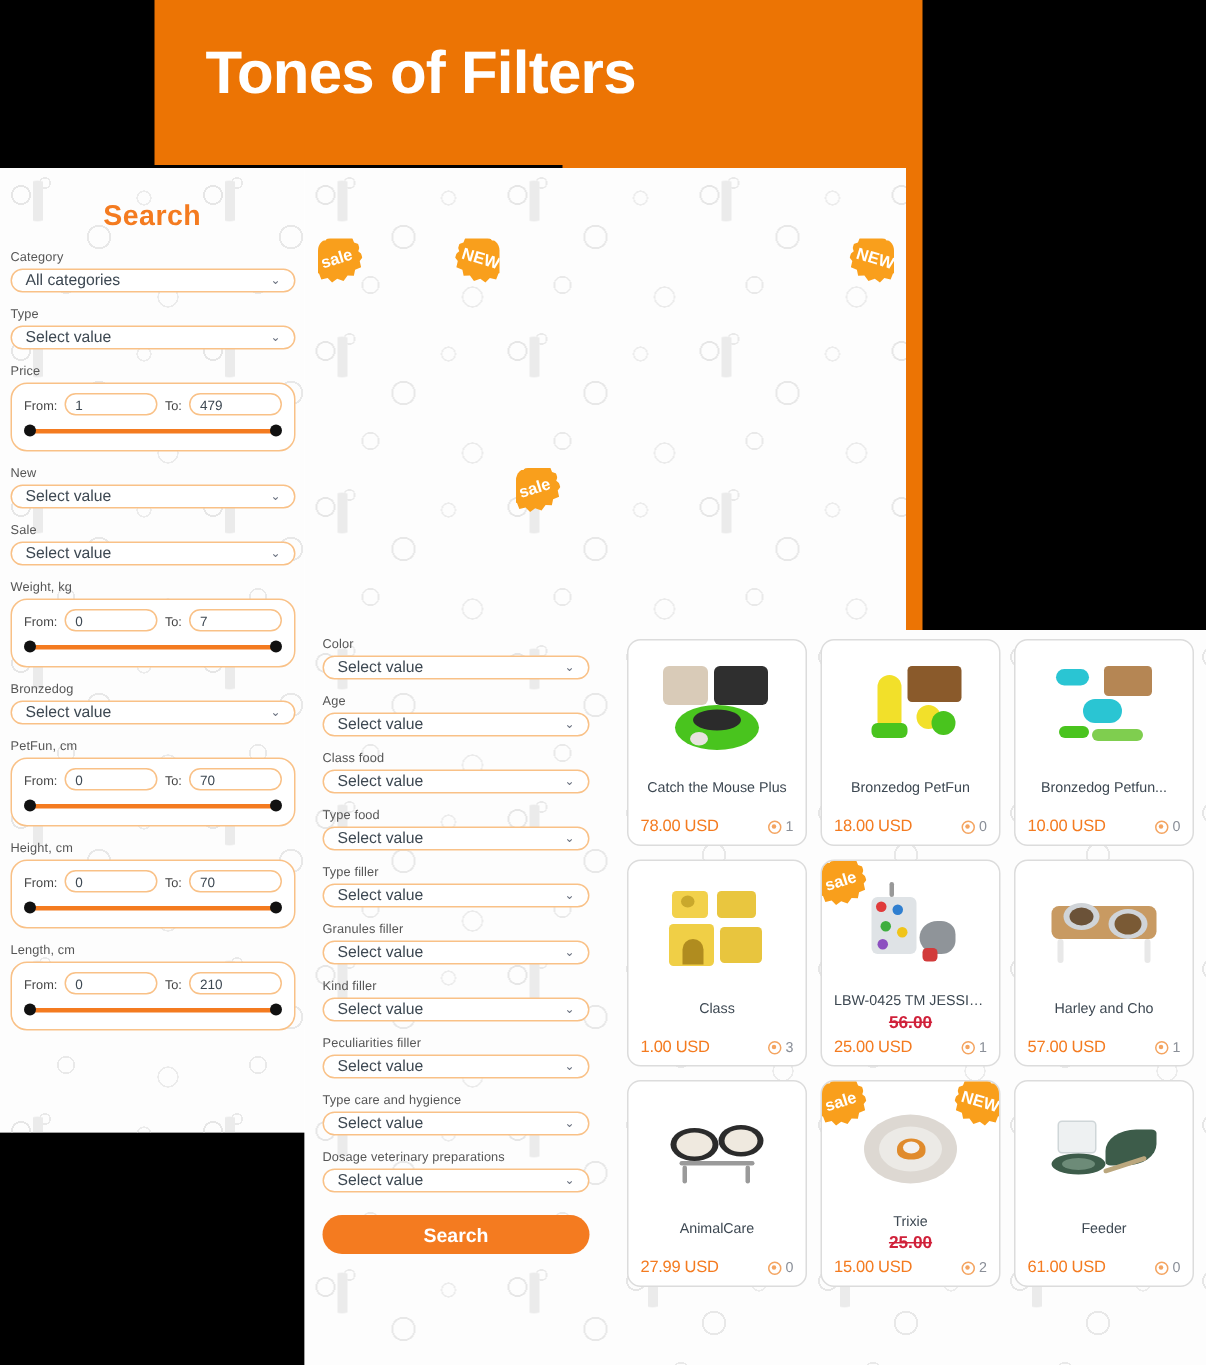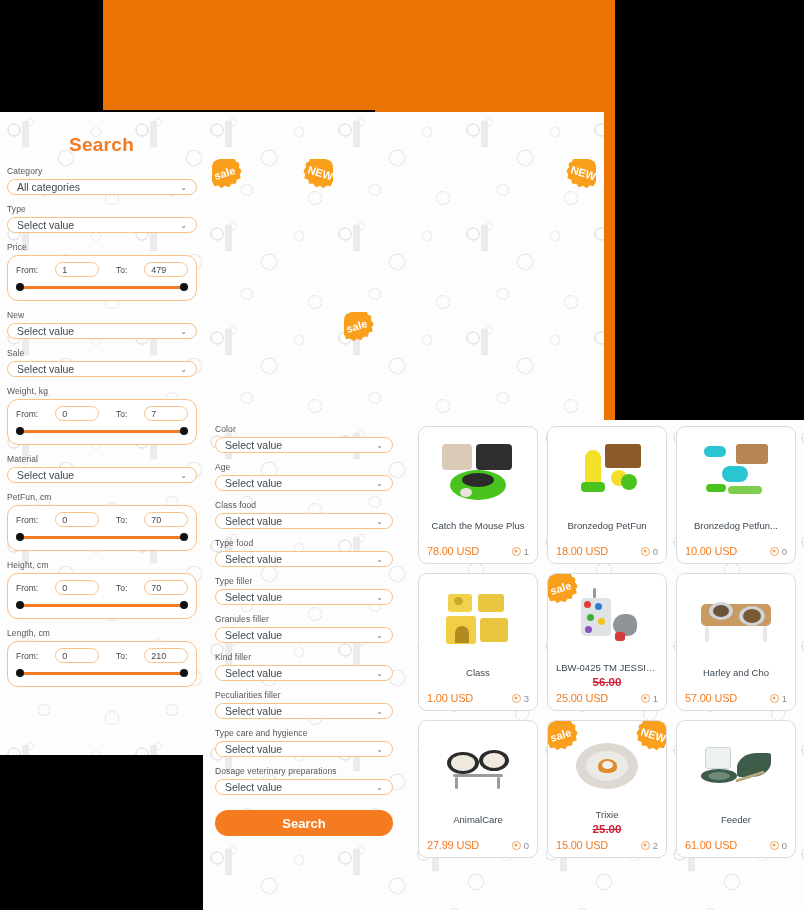--- a/index.html
+++ b/index.html
@@ -76,21 +76,21 @@
     padding:0 9px; font-size:10.5px; color:#3d4852; position:relative;
   }
   .select-box .chev {
     position:absolute; right:9px; top:50%; transform:translateY(-50%);
     font-size:8px; color:#6b7280;
   }
   .range-box {
     border:1px solid #f9c187; border-radius:11px; padding:6px 8px 9px 8px;
     background:#fff;
   }
-  .range-row { display:flex; align-items:center; gap:17px; margin-bottom:6px; }
+  .range-row { display:flex; align-items:center; gap:5px; margin-bottom:6px; }
   .range-row .lbl { font-size:8.5px; color:#444; }
   .range-inp {
     flex:1; height:15px; border:1px solid #f9c187; border-radius:8px;
     font-size:9px; color:#3d4852; display:flex; align-items:center;
     padding:0 6px; background:#fff; min-width:0;
   }
   .slider { position:relative; height:8px; }
   .slider .track {
     position:absolute; left:2px; right:2px; top:3px; height:3px;
     background:#f47b20; border-radius:2px;
@@ -161,20 +161,21 @@
   .ph { width:56px; height:70px; border-radius:3px; position:relative; overflow:hidden; }
   .ph-wide { width:66px; height:58px; }
   .mini { position:absolute; border-radius:2px; }
 </style>
 </head>
 <body>
 
 <div id="stage">
 
   <div class="banner"></div>
+  <div class="banner-title">Tones of Filters</div>
   <div class="orange-block"></div>
 
   <div class="panel" id="panel-search">
     <div class="pattern"></div>
     <div class="panel-inner">
       <div class="sec-title" style="position:absolute;left:0;top:22px;width:203px;">Search</div>
       <div class="filter-col" id="search-fields" style="left:7px; top:54px;">
           <div class="field">
             <span class="field-label">Category</span>
             <div class="select-box">
@@ -229,21 +230,21 @@
                 <div class="range-inp">7</div>
               </div>
               <div class="slider">
                 <div class="track"></div>
                 <div class="knob left"></div>
                 <div class="knob right"></div>
               </div>
             </div>
           </div>
           <div class="field">
-            <span class="field-label">Material</span>
+            <span class="field-label">Bronzedog</span>
             <div class="select-box">
               <span>Select value</span>
               <span class="chev">⌄</span>
             </div>
           </div>
           <div class="field">
             <span class="field-label">PetFun, cm</span>
             <div class="range-box">
               <div class="range-row">
                 <span class="lbl">From:</span>

